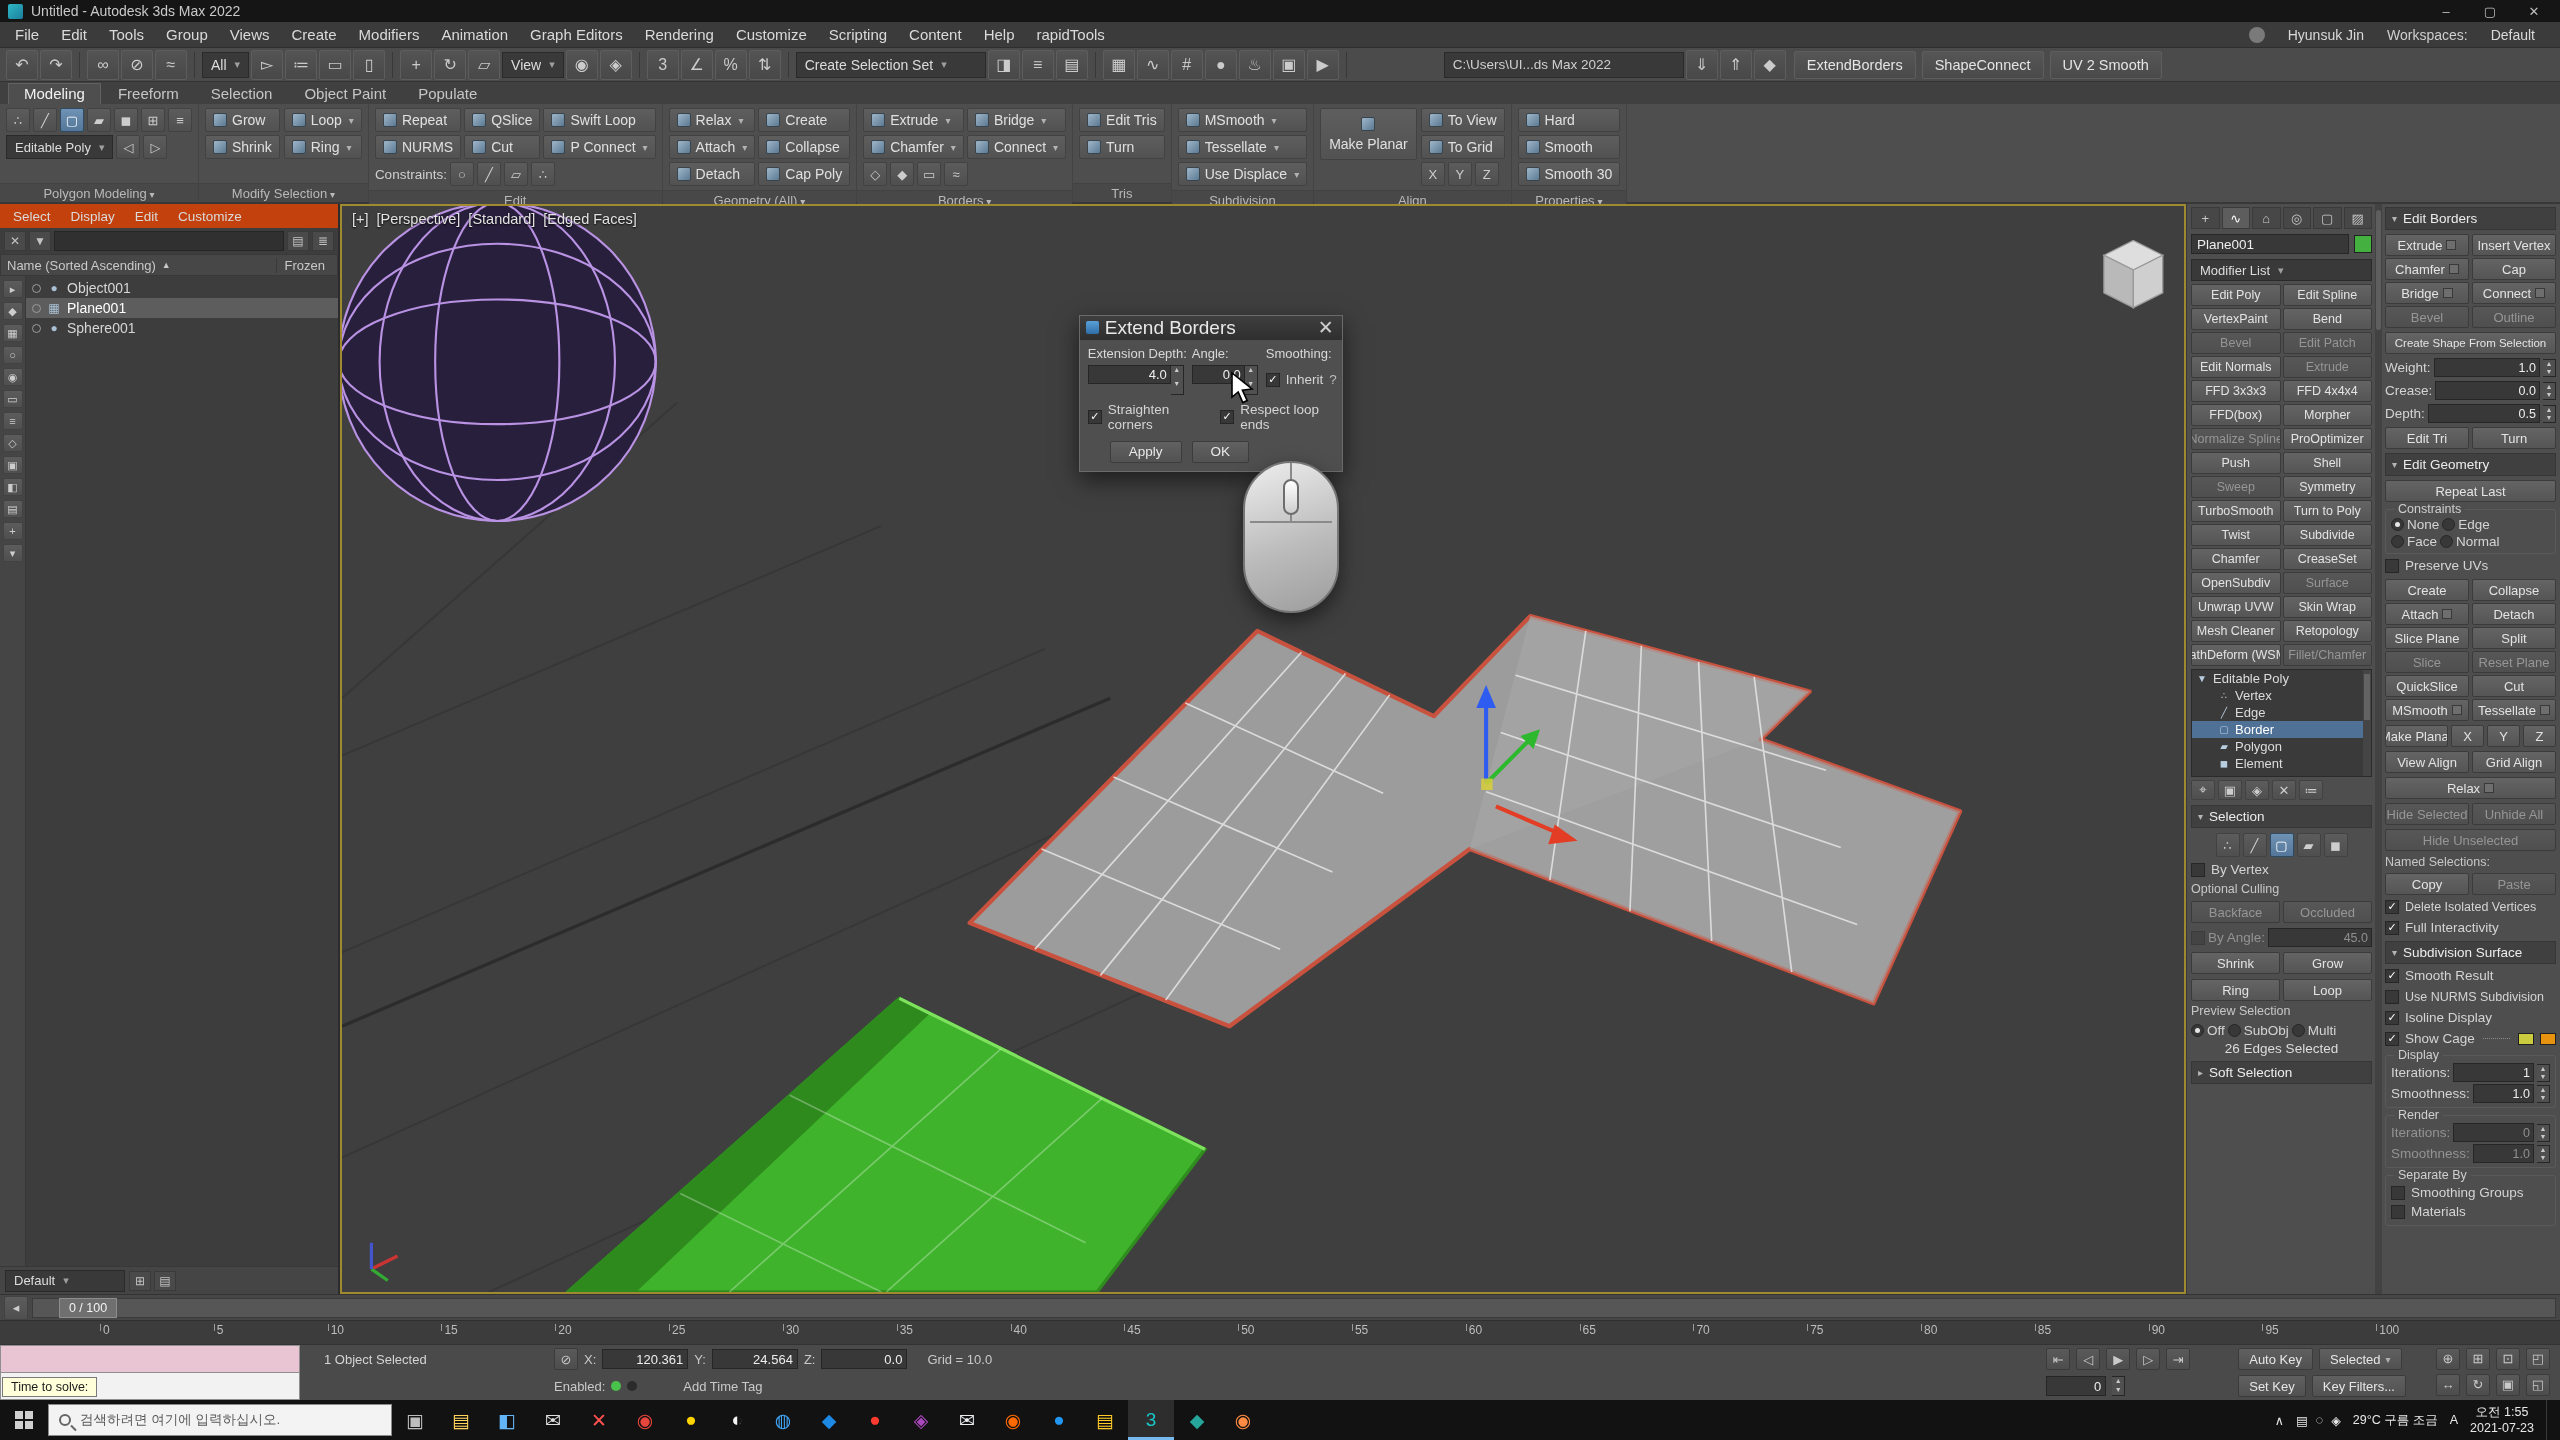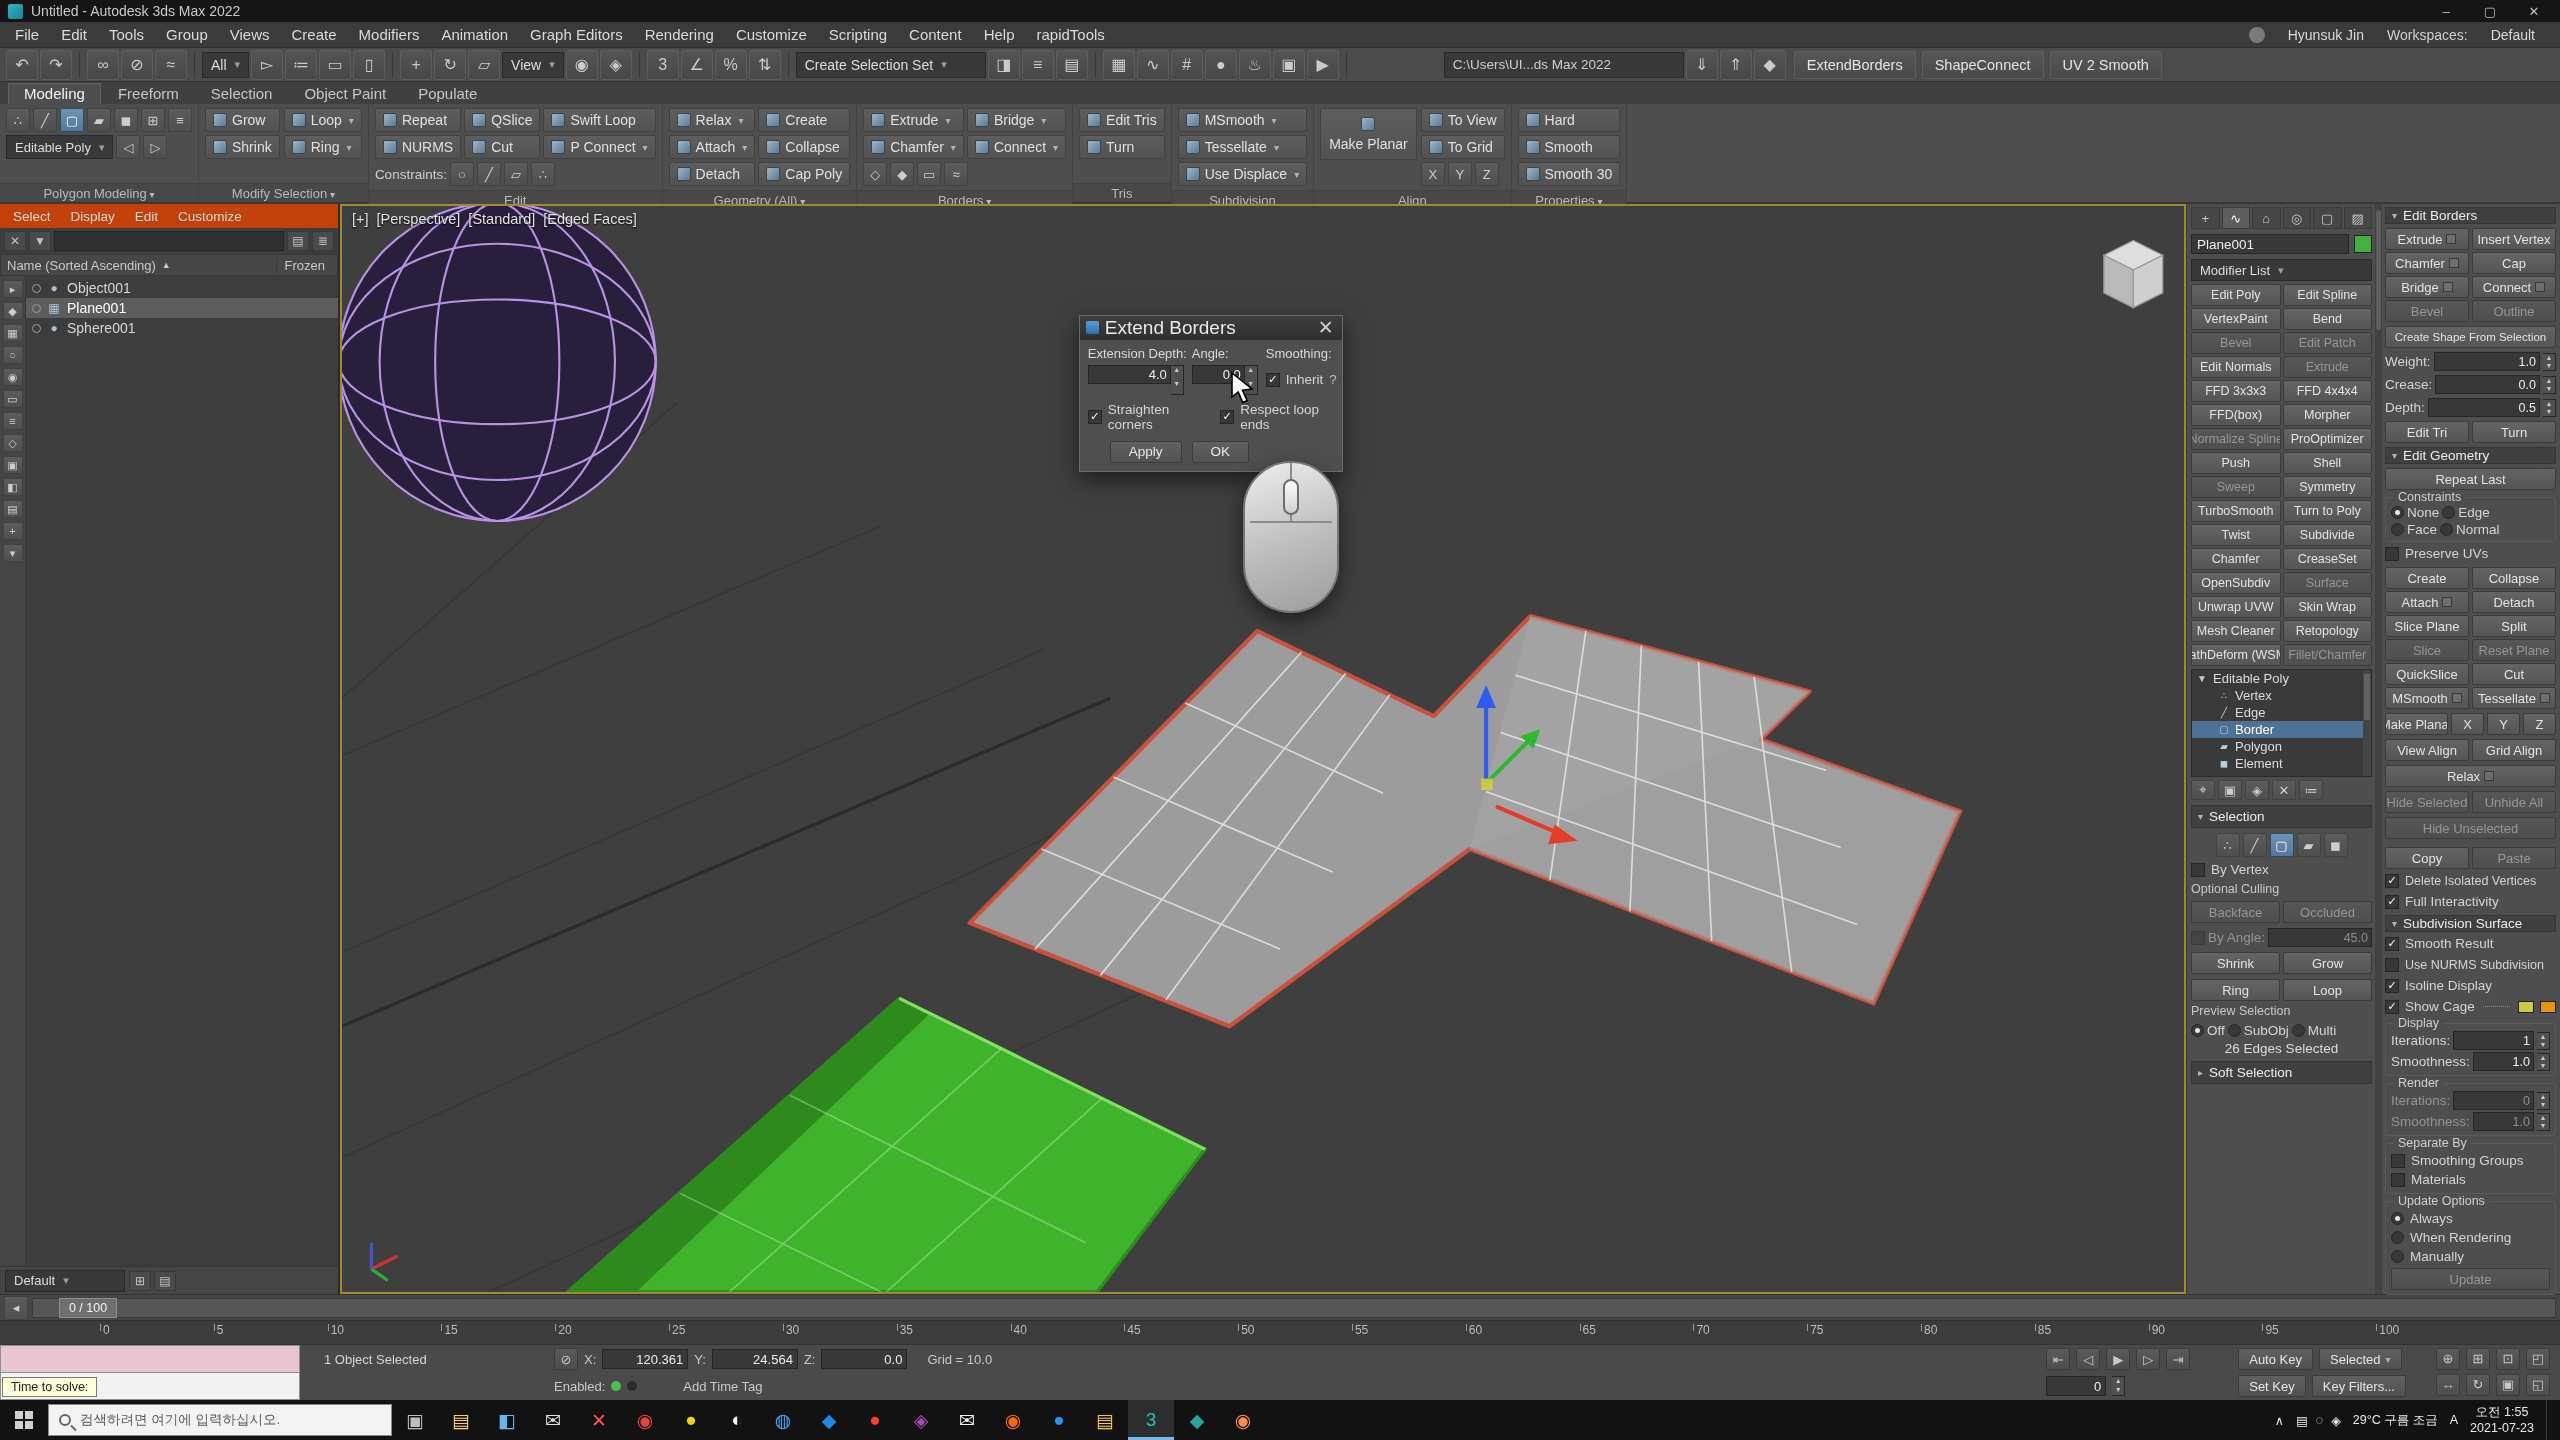--- a/index.html
+++ b/index.html
@@ -1272,38 +1272,20 @@
         <div class="grp-lb">Separate By</div>
         <div class="chkrow" style="margin-top:4px">
             <span class="chk"></span>
             <span class="lb">Smoothing Groups</span>
           </div>
         <div class="chkrow">
             <span class="chk"></span>
             <span class="lb">Materials</span>
           </div>
       </div>
-      <div class="grp">
-        <div class="grp-lb">Update Options</div>
-        <div class="chkrow" style="margin-top:4px">
-            <span class="rad on"></span>
-            <span class="lb">Always</span>
-          </div>
-        <div class="chkrow">
-            <span class="rad"></span>
-            <span class="lb">When Rendering</span>
-          </div>
-        <div class="chkrow">
-            <span class="rad"></span>
-            <span class="lb">Manually</span>
-          </div>
-        <div class="prow">
-            <button class="cbtn dis">Update</button>
-          </div>
-      </div>
     </div>
   </div>
 </div>
 
 <div class="timeline">
   <button class="ribn">◂</button>
   <div class="tl-track">
     <div class="tl-thumb">0 / 100</div>
   </div>
 </div>

